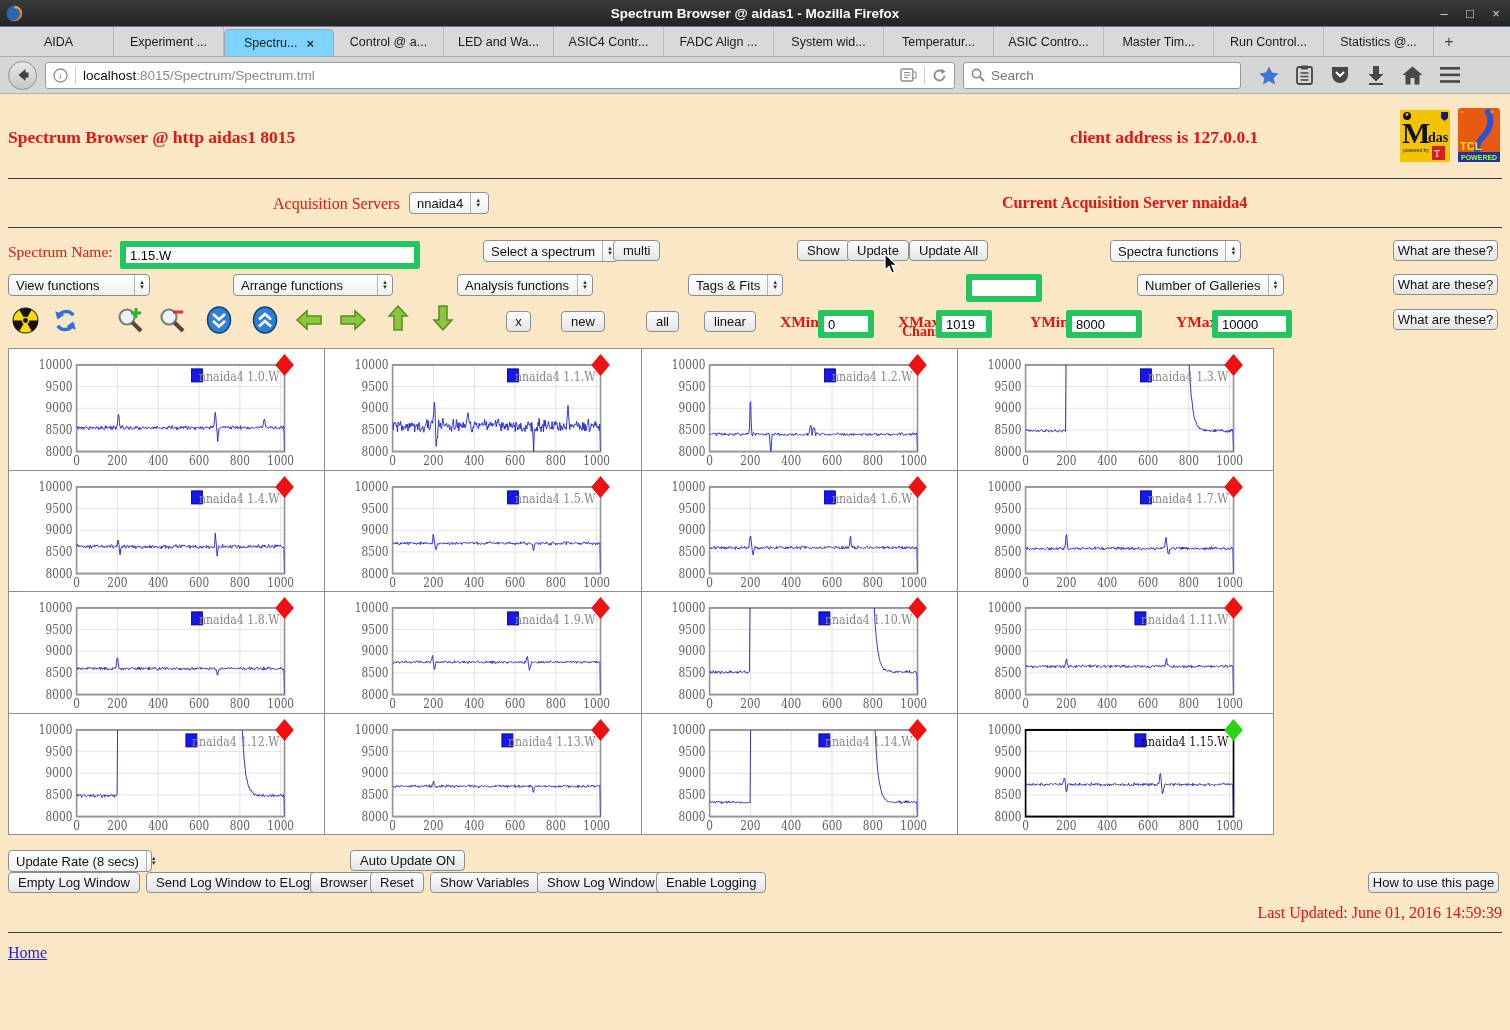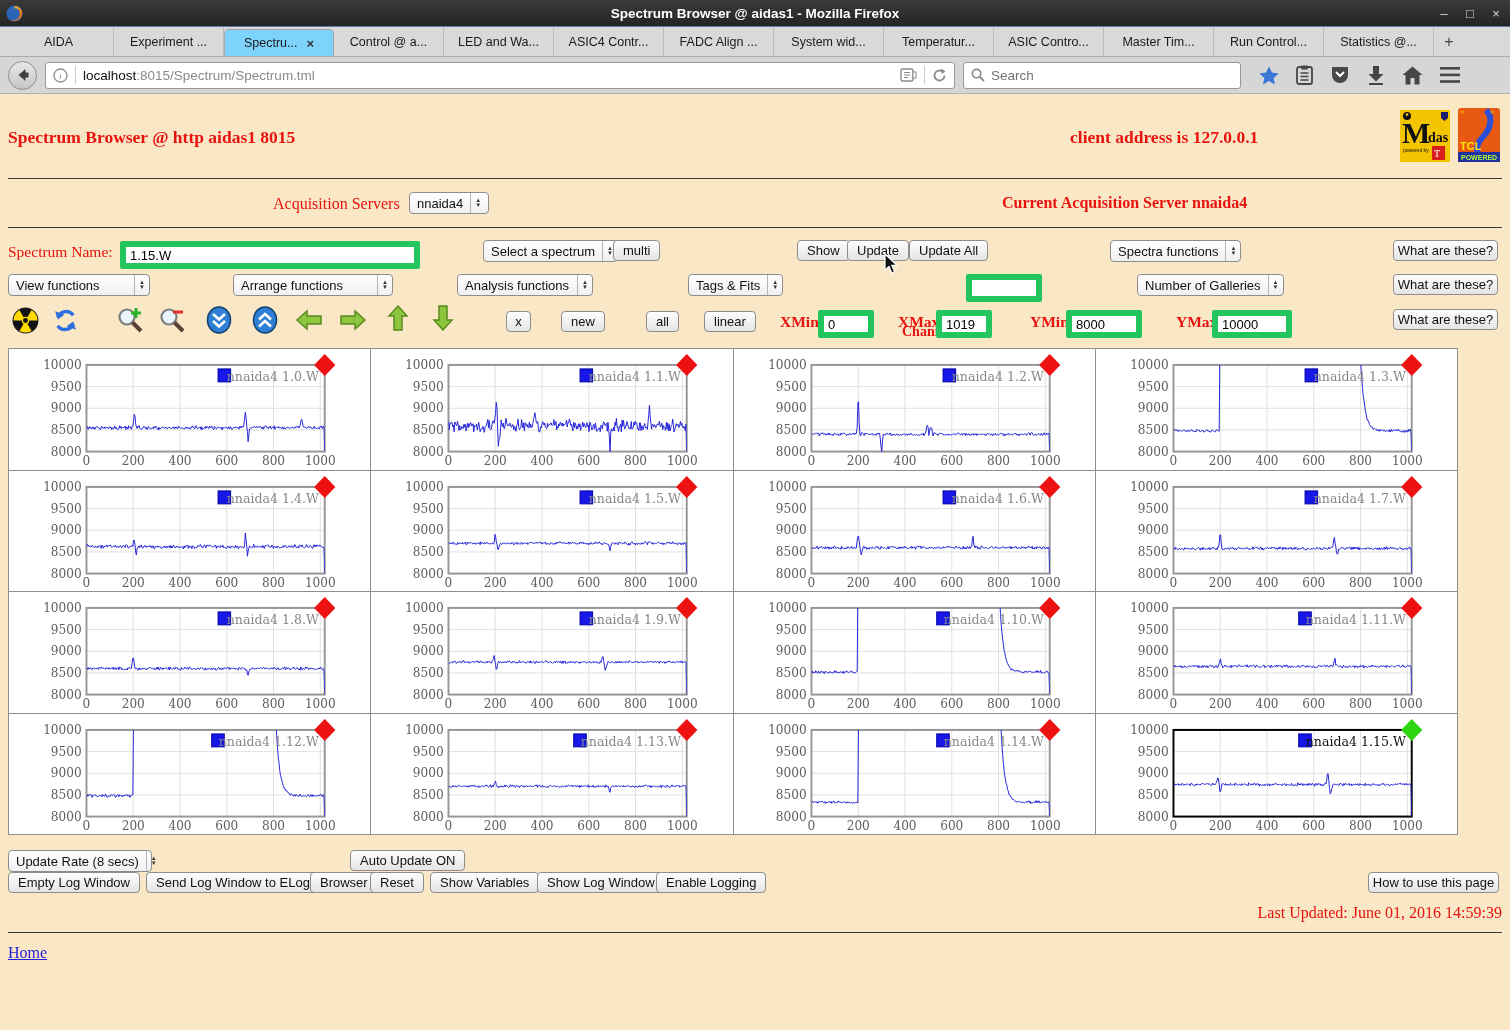--- a/index.html
+++ b/index.html
@@ -35,21 +35,21 @@
   .hrline { position:absolute; left:8px; right:8px; height:1px; background:#3c3c3c; }
   .abs { position:absolute; }
 
   .btn { display:inline-flex; align-items:center; justify-content:center; height:21px; padding:0 9px; background:linear-gradient(#fefefe,#e4e4e4); border:1px solid #8d8d8d; border-radius:4px; font-size:13px; color:#111; white-space:nowrap; }
   .sel { display:inline-flex; align-items:center; height:22px; background:linear-gradient(#ffffff,#f0f0f0); border:1px solid #8d8d8d; border-radius:4px; font-size:13px; color:#111; padding-left:7px; white-space:nowrap; }
   .sel .spin { display:flex; flex-direction:column; align-items:center; justify-content:center; margin-left:7px; border-left:1px solid #b5b5b5; padding:0 4px; height:100%; }
   .sel .spin i { font-style:normal; font-size:6px; line-height:5px; color:#333; }
   .tinput { height:20px; border:6px solid #22c55e; background:#fff; font-size:13px; padding:8px 4px; font-family:"Liberation Sans",sans-serif; border-radius:2px; }
 
   
-  .grid { position:absolute; left:8px; top:254px; width:1450px; height:487px; display:grid; grid-template-columns:repeat(4,1fr); grid-template-rows:repeat(4,1fr); gap:1px; background:#8e8e8e; border:1px solid #8e8e8e; }
+  .grid { position:absolute; left:8px; top:254px; width:1266px; height:487px; display:grid; grid-template-columns:repeat(4,1fr); grid-template-rows:repeat(4,1fr); gap:1px; background:#8e8e8e; border:1px solid #8e8e8e; }
   .cell { background:#ffffff; position:relative; }
   .cell svg { width:100%; height:100%; display:block; }
   .ylab,.xlab { font:12.5px "DejaVu Serif",serif; fill:#5e5e5e; }
   .leg { font:13px "DejaVu Serif",serif; fill:#878787; }
   .leg.sel2 { fill:#101010; }
 
   .homelink { font-family:Liberation Serif, serif; color:#2222dd; text-decoration:underline; font-size:16px; }
   .cursor { position:absolute; z-index:50; }
 </style>
 </head>

